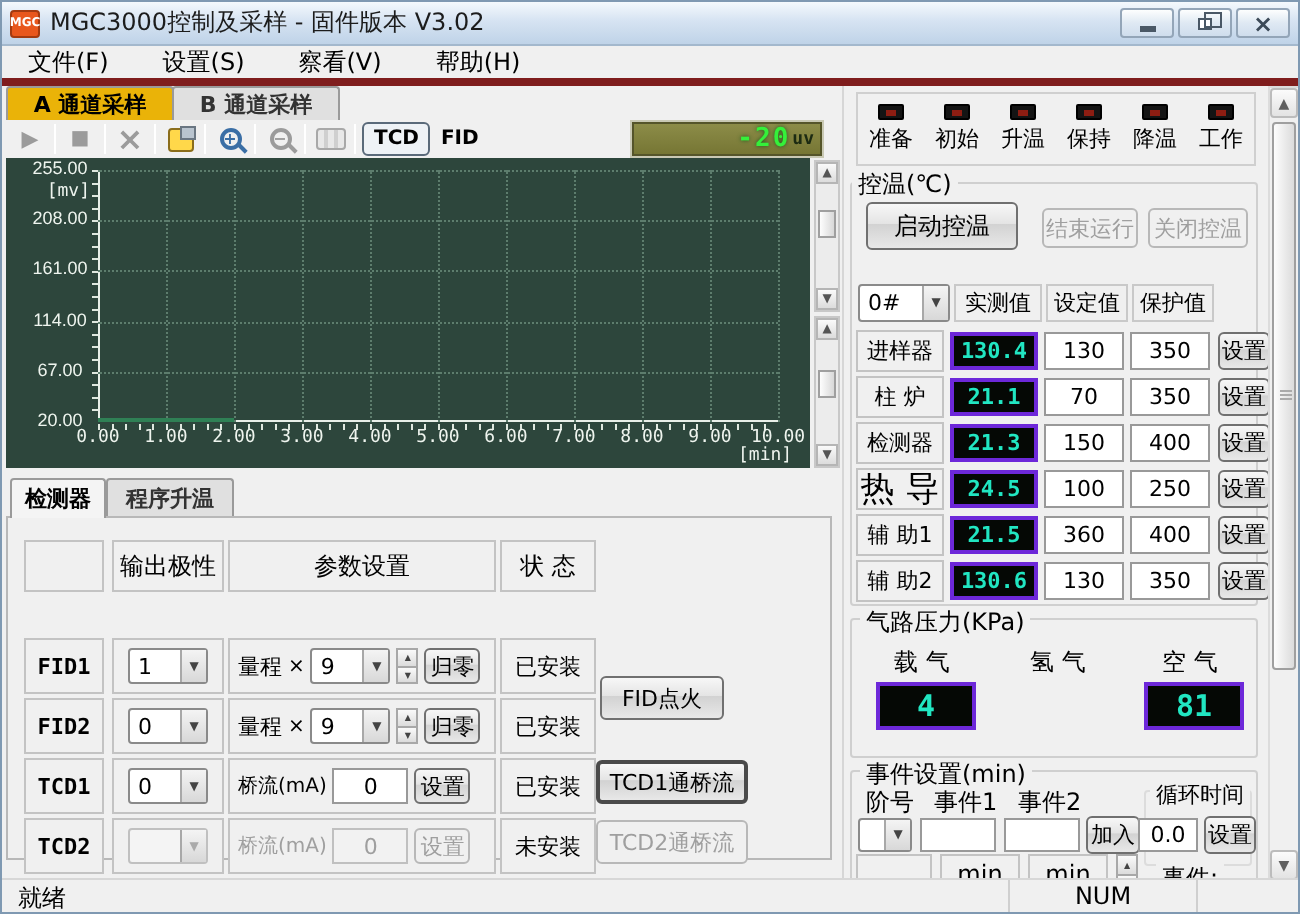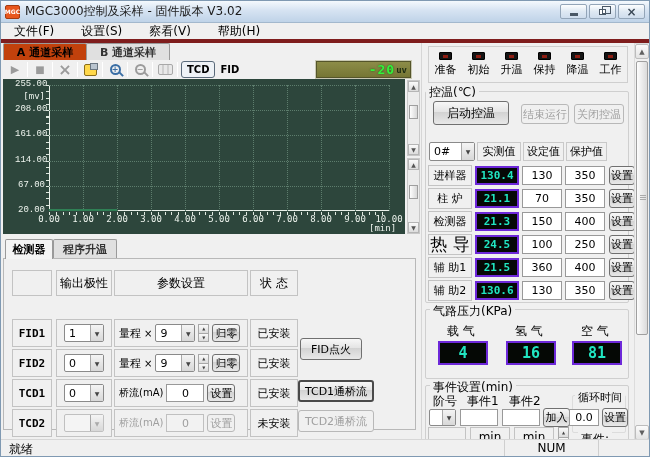--- a/index.html
+++ b/index.html
@@ -25,21 +25,21 @@
   
   .menubar { position:absolute; left:0; top:22px; right:0; height:20px; background:#f0f0f0;
     border-bottom:4px solid #7f1d1d; display:flex; align-items:center; padding-left:4px; }
   .menu-item { padding:2px 9px; margin-right:9px; font-size:12px; }
 
   
   .chan-tabs { position:absolute; left:0; top:42px; width:420px; height:17px; }
   .chan-tab { position:absolute; top:0; height:17px; border:1px solid #9a9a9a; border-bottom:none;
     border-radius:2px 2px 0 0; background:#e0e0e0; font-size:11px; font-weight:bold;
     display:flex; align-items:center; justify-content:center; color:#333; }
-  .chan-tab.active { background:#c2410c; color:#000; z-index:2; }
+  .chan-tab.active { background:#eab308; color:#000; z-index:2; }
 
   
   .toolbar { position:absolute; left:0; top:59px; width:420px; height:19px; background:#f0f0f0;
     display:flex; align-items:center; padding-left:5px; }
   .tico { display:flex; align-items:center; justify-content:center; width:18px; height:17px; }
   .tsep { width:1px; height:15px; background:#c5c5c5; border-right:1px solid #fff; margin:0 3px; }
   .i-play { color:#9b9b9b; font-size:11px; }
   .i-stop { color:#9b9b9b; font-size:10px; }
   .i-x { color:#9b9b9b; font-size:16px; font-weight:bold; line-height:14px; }
   .i-zero { width:13px; height:12px; background:#ffd84a; border:1px solid #8a6d1a; border-radius:2px; position:relative; }
@@ -59,21 +59,21 @@
     background:linear-gradient(#8c8c48,#767634); border:1px solid #55552a; box-shadow:0 0 0 1px #c9c9b4;
     display:flex; align-items:center; justify-content:flex-end; padding-right:3px;
     font-family:"DejaVu Sans Mono",monospace; }
   .siglcd .v { color:#35f03a; font-size:13px; font-weight:bold; text-shadow:0 0 2px #1d5a1d; letter-spacing:1px; }
   .siglcd .u { color:#1c2b12; font-size:9px; font-weight:bold; margin-left:1px; }
 
   
   .chart { position:absolute; left:2px; top:78px; width:402px; height:155px; background:#2d463c; overflow:hidden; }
   .plot { position:absolute; left:46px; top:6px; width:340px; height:126px;
     border-left:1px solid #e8efe8; border-bottom:1px solid #e8efe8; }
-  .ytick { position:absolute; left:0; width:42px; text-align:right; font-family:Liberation Mono, monospace;
+  .ytick { position:absolute; left:0; width:42px; text-align:center; font-family:Liberation Sans, sans-serif;
     font-size:9px; color:#eef4ee;padding-left:12px; }
   .xtick { position:absolute; width:34px; text-align:center; font-family:"DejaVu Sans Mono",monospace;
     font-size:9px; color:#eef4ee; }
   .gridh { position:absolute; left:46px; width:340px; height:0; border-top:1px dotted #5d7d6d; }
   .gridv { position:absolute; top:6px; height:126px; width:0; border-left:1px dotted #5d7d6d; }
   .tickm-x { position:absolute; left:46px; top:133px; width:340px; height:3px;
     background:repeating-linear-gradient(90deg,#dfe8df 0 1px,transparent 1px 6.8px); }
   .tickm-y { position:absolute; left:43px; top:6px; width:3px; height:126px;
     background:repeating-linear-gradient(180deg,#dfe8df 0 1px,transparent 1px 6.3px); }
   .trace { position:absolute; height:2px; background:#2f8055; }
@@ -450,21 +450,20 @@
       <div class="inp" style="left: 143px; top: 215px; width: 40px; height: 19px;">400</div>
       <div class="btn" style="left: 187px; top: 215px; width: 26px; height: 19px;">设置</div>
       <div class="cell" style="left: 6px; top: 237px; width: 44px; height: 21px; font-size: 11px;">辅 助2</div>
       <div class="lcd" style="left: 53px; top: 238px; width: 44px; height: 19px; font-size: 11px;">130.6</div>
       <div class="inp" style="left: 100px; top: 238px; width: 40px; height: 19px;">130</div>
       <div class="inp" style="left: 143px; top: 238px; width: 40px; height: 19px;">350</div>
       <div class="btn" style="left: 187px; top: 238px; width: 26px; height: 19px;">设置</div>
       <div class="legend" style="left: 22px; top: 280px; background: none;">载  气</div>
       <div class="lcd" style="left: 16px; top: 298px; width: 50px; height: 24px; font-size: 15px;">4</div>
       <div class="legend" style="left: 90px; top: 280px; background: none;">氢  气</div>
-      <div class="lcd" style="left: 84px; top: 298px; width: 50px; height: 24px; font-size: 15px;">16</div>
       <div class="legend" style="left: 156px; top: 280px; background: none;">空  气</div>
       <div class="lcd" style="left: 150px; top: 298px; width: 50px; height: 24px; font-size: 15px;">81</div>
     </div>
 
   <div class="vscroll">
     <div class="sc-btn" style="top:0;">▲</div>
     <div class="sc-thumb" style="top:17px;height:274px;">
       <div class="sc-grip" style="top:133px;"></div>
     </div>
     <div class="sc-btn" style="bottom:0;">▼</div>

